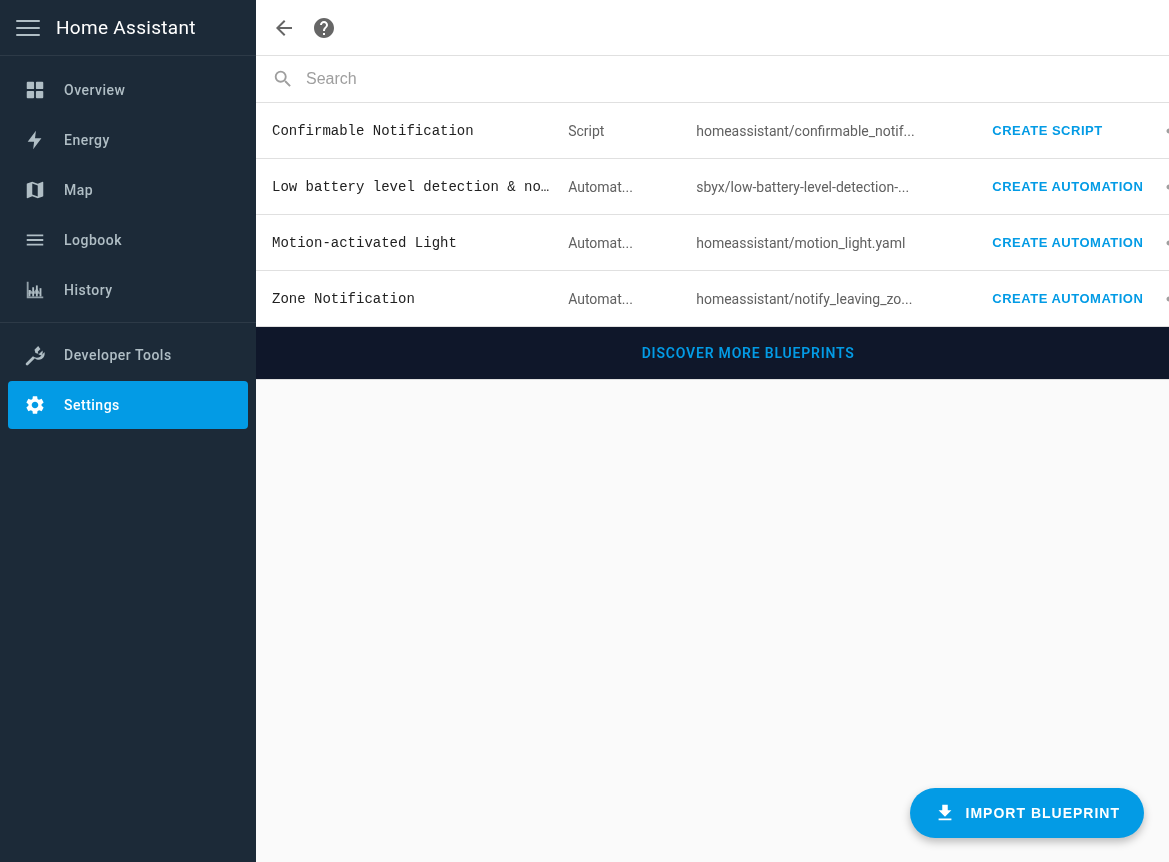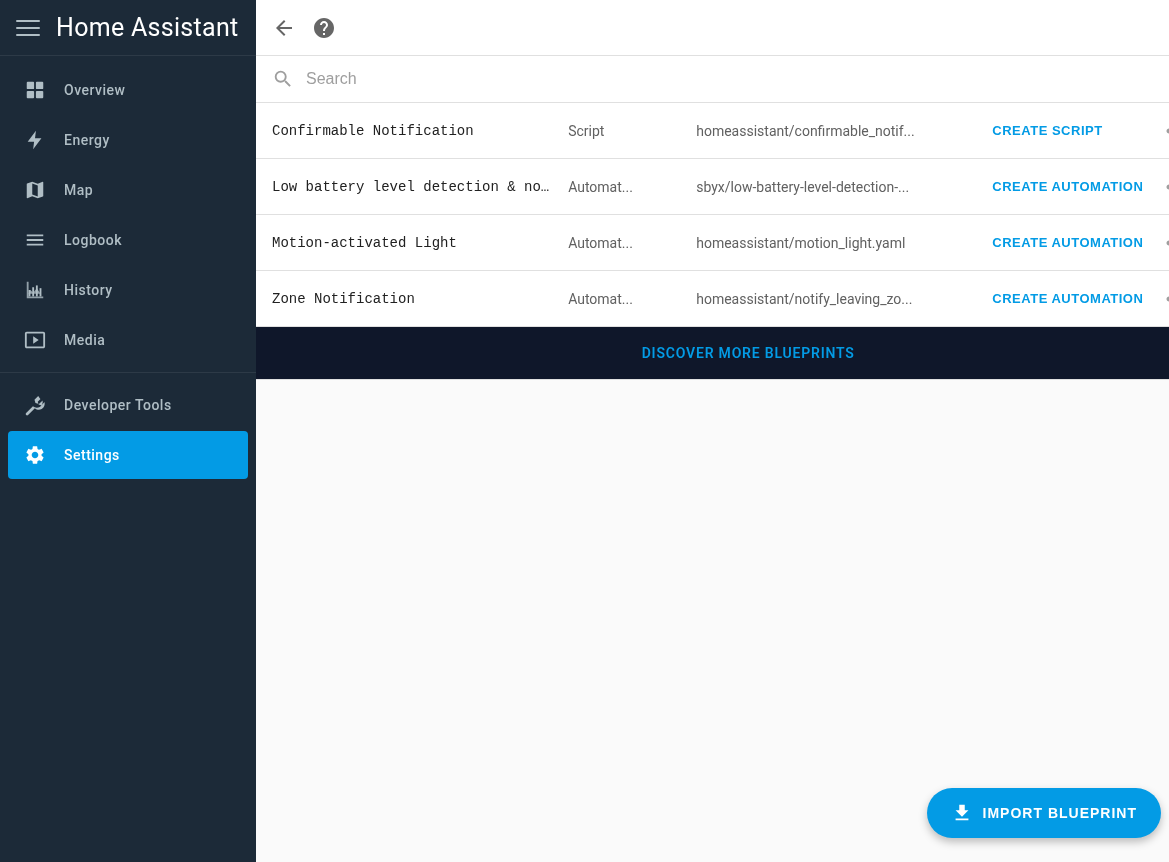--- a/index.html
+++ b/index.html
@@ -17,21 +17,21 @@
     }
     .sidebar-header {
       display: flex;
       align-items: center;
       padding: 0 16px;
       height: 56px;
       gap: 16px;
       border-bottom: 1px solid rgba(255,255,255,0.08);
     }
     .sidebar-header-title {
-      font-size: 25px;
+      font-size: 19px;
       font-weight: 400;
       color: #fff;
       letter-spacing: 0.3px;
     }
     .sidebar-toggle {
       cursor: pointer;
       color: #b0bec5;
       font-size: 20px;
     }
     .sidebar-nav {
@@ -271,21 +271,21 @@
       color: #039be5;
       text-transform: uppercase;
       cursor: pointer;
       letter-spacing: 0.8px;
     }
 
     
     .import-btn-wrap {
       position: fixed;
       bottom: 24px;
-      right: 8px;
+      right: 25px;
     }
     .import-btn {
       display: flex;
       align-items: center;
       gap: 10px;
       background: #039be5;
       color: #fff;
       border: none;
       border-radius: 28px;
       padding: 14px 24px;
@@ -362,28 +362,20 @@
           <path d="M3 3v18h18v-2H5V3H3zm4 9l3 3 4-5 4 6H5l2-4z" opacity="0.8"></path>
           <rect x="5" y="12" width="2" height="7"></rect>
           <rect x="9" y="9" width="2" height="10"></rect>
           <rect x="13" y="7" width="2" height="12"></rect>
           <rect x="17" y="10" width="2" height="9"></rect>
         </svg>
       </span>
       <span>History</span>
     </div>
 
-    <div class="sidebar-item">
-      <span class="sidebar-icon">
-        <svg width="22" height="22" viewBox="0 0 24 24" fill="currentColor">
-          <path d="M21 3H3c-1.11 0-2 .89-2 2v14c0 1.11.89 2 2 2h18c1.11 0 2-.89 2-2V5c0-1.11-.89-2-2-2zm0 16H3V5h18v14zM10 8l6 4-6 4V8z"></path>
-        </svg>
-      </span>
-      <span>Media</span>
-    </div>
 
     <div class="sidebar-divider"></div>
 
     <div class="sidebar-item">
       <span class="sidebar-icon">
         <svg width="22" height="22" viewBox="0 0 24 24" fill="currentColor">
           <path d="M15.5 2.1L11.44 6.17l1.06 3.77 3.78 1.06L20.27 7c.61 2.76-.6 5.7-3.11 7.1-2.44 1.37-5.42 1-7.41-.73l-7.43 7.44c-.59.59-.59 1.54 0 2.12.59.59 1.54.59 2.12 0l7.44-7.43c2 1.83 4.97 2.2 7.39.83 2.67-1.5 3.86-4.73 3.08-7.63L19 12.5l-3-1-1-3 3-3-.4-.4z"></path>
         </svg>
       </span>
       <span>Developer Tools</span>

